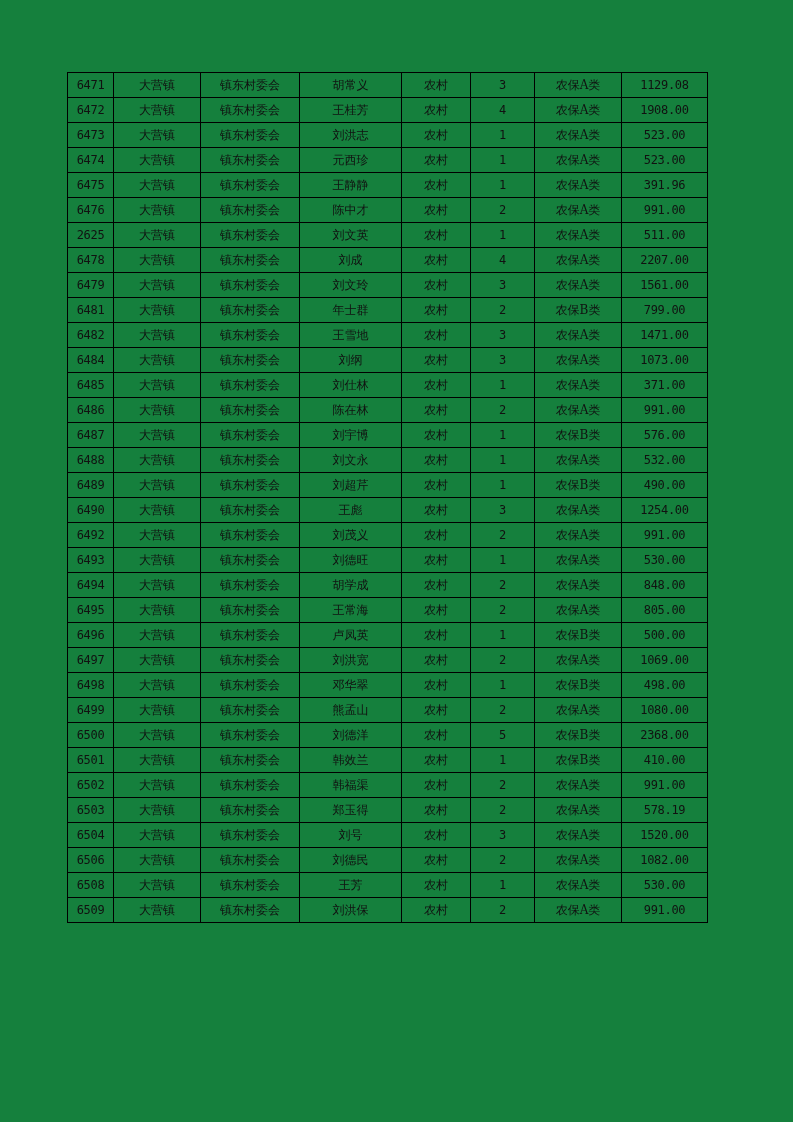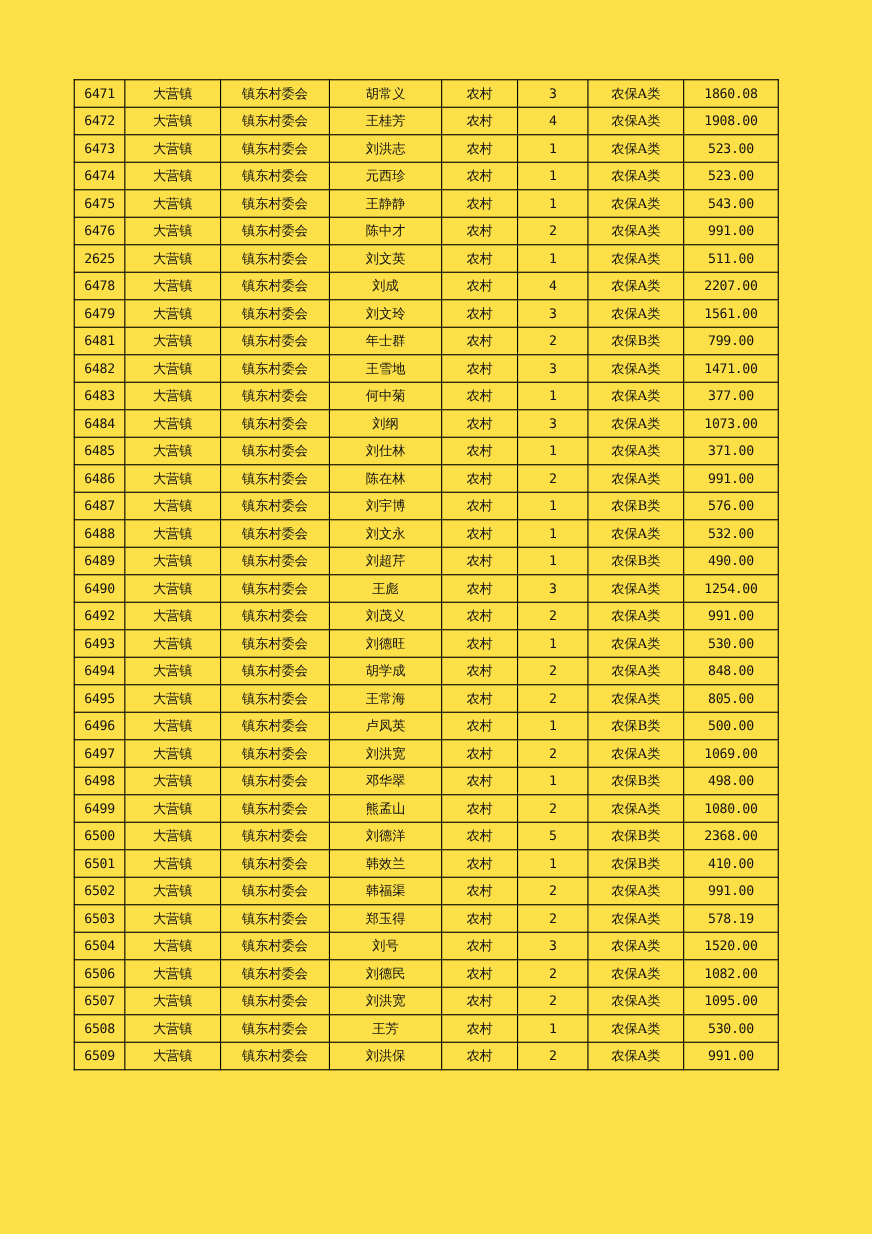--- a/index.html
+++ b/index.html
@@ -12,21 +12,21 @@
     height: 1122px;
     position: relative;
     overflow: hidden;
     font-family: "DejaVu Serif", "Liberation Serif", serif;
     color: #111111;
   }
   #page {
     position: absolute;
     left: 0; top: 0;
     width: 793px; height: 1122px;
-    background: #fde047;
+    background: #15803d;
   }
   table.roster {
     position: absolute;
     left: 67px;
     top: 72px;
     width: 640px;
     border-collapse: collapse;
     table-layout: fixed;
     border: 1.5px solid #000;
   }
@@ -62,21 +62,21 @@
     </colgroup>
     <tbody id="roster-body">
         <tr>
           <td class="c-id">6471</td>
           <td class="c-town">大营镇</td>
           <td class="c-village">镇东村委会</td>
           <td class="c-name">胡常义</td>
           <td class="c-area">农村</td>
           <td class="c-size">3</td>
           <td class="c-cat">农保A类</td>
-          <td class="c-amount">1860.08</td>
+          <td class="c-amount">1129.08</td>
         </tr>
         <tr>
           <td class="c-id">6472</td>
           <td class="c-town">大营镇</td>
           <td class="c-village">镇东村委会</td>
           <td class="c-name">王桂芳</td>
           <td class="c-area">农村</td>
           <td class="c-size">4</td>
           <td class="c-cat">农保A类</td>
           <td class="c-amount">1908.00</td>
@@ -102,21 +102,21 @@
           <td class="c-amount">523.00</td>
         </tr>
         <tr>
           <td class="c-id">6475</td>
           <td class="c-town">大营镇</td>
           <td class="c-village">镇东村委会</td>
           <td class="c-name">王静静</td>
           <td class="c-area">农村</td>
           <td class="c-size">1</td>
           <td class="c-cat">农保A类</td>
-          <td class="c-amount">543.00</td>
+          <td class="c-amount">391.96</td>
         </tr>
         <tr>
           <td class="c-id">6476</td>
           <td class="c-town">大营镇</td>
           <td class="c-village">镇东村委会</td>
           <td class="c-name">陈中才</td>
           <td class="c-area">农村</td>
           <td class="c-size">2</td>
           <td class="c-cat">农保A类</td>
           <td class="c-amount">991.00</td>
@@ -165,30 +165,20 @@
           <td class="c-id">6482</td>
           <td class="c-town">大营镇</td>
           <td class="c-village">镇东村委会</td>
           <td class="c-name">王雪地</td>
           <td class="c-area">农村</td>
           <td class="c-size">3</td>
           <td class="c-cat">农保A类</td>
           <td class="c-amount">1471.00</td>
         </tr>
         <tr>
-          <td class="c-id">6483</td>
-          <td class="c-town">大营镇</td>
-          <td class="c-village">镇东村委会</td>
-          <td class="c-name">何中菊</td>
-          <td class="c-area">农村</td>
-          <td class="c-size">1</td>
-          <td class="c-cat">农保A类</td>
-          <td class="c-amount">377.00</td>
-        </tr>
-        <tr>
           <td class="c-id">6484</td>
           <td class="c-town">大营镇</td>
           <td class="c-village">镇东村委会</td>
           <td class="c-name">刘纲</td>
           <td class="c-area">农村</td>
           <td class="c-size">3</td>
           <td class="c-cat">农保A类</td>
           <td class="c-amount">1073.00</td>
         </tr>
         <tr>
@@ -383,30 +373,20 @@
         </tr>
         <tr>
           <td class="c-id">6506</td>
           <td class="c-town">大营镇</td>
           <td class="c-village">镇东村委会</td>
           <td class="c-name">刘德民</td>
           <td class="c-area">农村</td>
           <td class="c-size">2</td>
           <td class="c-cat">农保A类</td>
           <td class="c-amount">1082.00</td>
-        </tr>
-        <tr>
-          <td class="c-id">6507</td>
-          <td class="c-town">大营镇</td>
-          <td class="c-village">镇东村委会</td>
-          <td class="c-name">刘洪宽</td>
-          <td class="c-area">农村</td>
-          <td class="c-size">2</td>
-          <td class="c-cat">农保A类</td>
-          <td class="c-amount">1095.00</td>
         </tr>
         <tr>
           <td class="c-id">6508</td>
           <td class="c-town">大营镇</td>
           <td class="c-village">镇东村委会</td>
           <td class="c-name">王芳</td>
           <td class="c-area">农村</td>
           <td class="c-size">1</td>
           <td class="c-cat">农保A类</td>
           <td class="c-amount">530.00</td>

